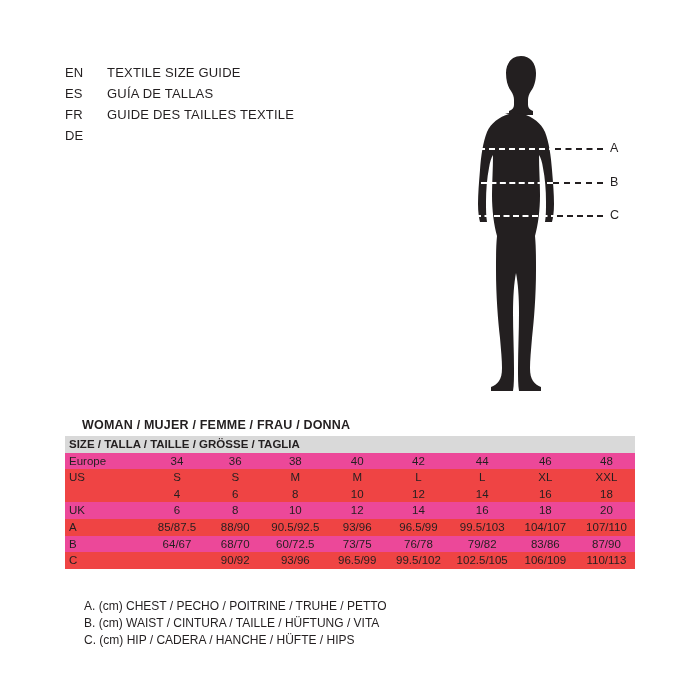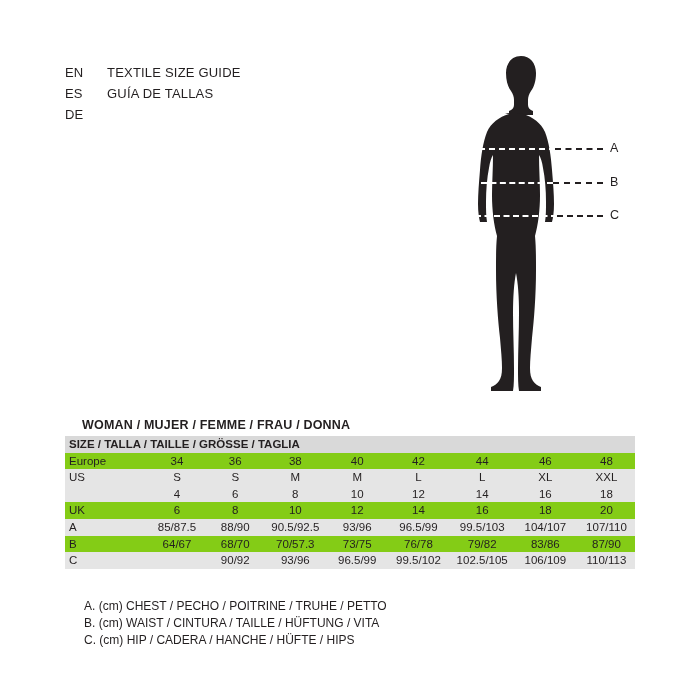--- a/index.html
+++ b/index.html
@@ -96,24 +96,24 @@
     padding: 0 0 0 4px;
     height: 16.6px;
     line-height: 16.6px;
     vertical-align: middle;
     white-space: nowrap;
   }
   .row-head {
     background: #d9d9d9;
   }
   .row-alt {
-    background: #e5e5e5;
+    background: #ef4444;
   }
   .row-plain {
-    background: #84cc16;
+    background: #ec4899;
   }
   .cell-label {
     width: 100px;
   }
   .cell-head-label {
     font-weight: bold;
   }
   .cell-val {
     width: 67px;
     text-align: center;
@@ -137,20 +137,24 @@
 <div class="page">
 
   <div class="lang-block">
     <div class="lang-row">
       <span class="lang-code">EN</span>
       <span class="lang-text">TEXTILE SIZE GUIDE</span>
     </div>
     <div class="lang-row">
       <span class="lang-code">ES</span>
       <span class="lang-text">GUÍA DE TALLAS</span>
+    </div>
+    <div class="lang-row">
+      <span class="lang-code">FR</span>
+      <span class="lang-text">GUIDE DES TAILLES TEXTILE</span>
     </div>
     <div class="lang-row">
       <span class="lang-code">DE</span>
     </div>
   </div>
 
   <div class="figure-wrap">
     <svg class="figure-svg" width="200" height="380" viewBox="0 0 200 380">
       <g fill="#231f20">
 
@@ -278,21 +282,21 @@
         <td class="cell-val">96.5/99</td>
         <td class="cell-val">99.5/103</td>
         <td class="cell-val">104/107</td>
         <td class="cell-val">107/110</td>
       </tr>
 
       <tr class="row-plain">
         <td class="cell-label">B</td>
         <td class="cell-val">64/67</td>
         <td class="cell-val">68/70</td>
-        <td class="cell-val">70/57.3</td>
+        <td class="cell-val">60/72.5</td>
         <td class="cell-val">73/75</td>
         <td class="cell-val">76/78</td>
         <td class="cell-val">79/82</td>
         <td class="cell-val">83/86</td>
         <td class="cell-val">87/90</td>
       </tr>
 
       <tr class="row-alt">
         <td class="cell-label">C</td>
         <td class="cell-val"></td>

